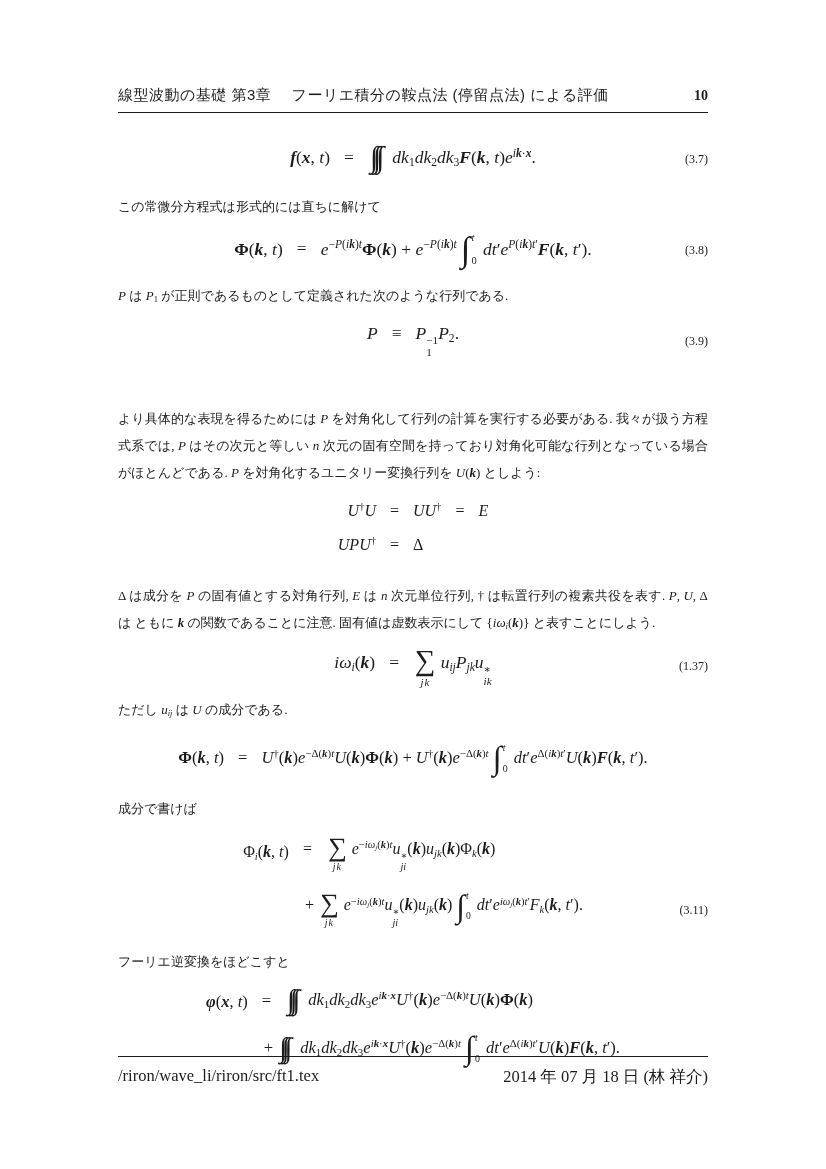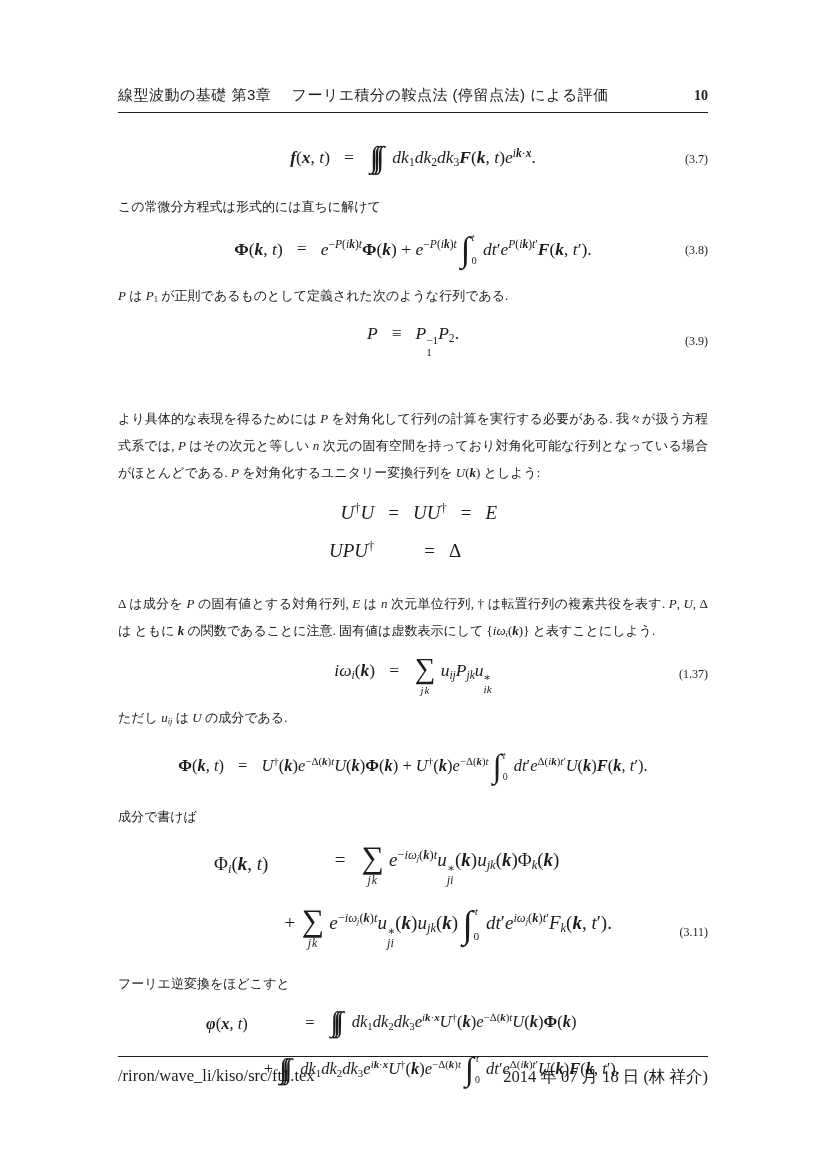--- a/index.html
+++ b/index.html
@@ -14,24 +14,24 @@
   .hdr-page{font-size:14px;font-weight:bold;}
 
   
   .para{font-size:13px;line-height:27px;text-align:justify;}
 
   
   .eqrow{position:relative;display:flex;justify-content:center;align-items:center;
          font-size:17.5px;white-space:nowrap;}
   .eqnum{position:absolute;right:0;top:50%;transform:translateY(-50%);font-size:12px;}
   .eqwrap{position:relative;}
-  .eqalign{display:table;margin:0 auto;font-size:19px;white-space:nowrap;}
+  .eqalign{display:table;margin:0 auto;font-size:16px;white-space:nowrap;}
   .arow{display:table-row;}
   .arow>.albl{display:table-cell;text-align:right;vertical-align:middle;padding:8px 0;}
-  .arow>.arhs{display:table-cell;text-align:center;vertical-align:middle;padding:8px 0;}
+  .arow>.arhs{display:table-cell;text-align:left;vertical-align:middle;padding:8px 0;}
   .arow>.arhs.cont{padding-left:16px;}
 
   i{font-style:italic;}
   .v{font-style:italic;font-weight:bold;}
   .vb{font-weight:bold;}
   .rel{display:inline-block;margin:0 14px;}
   sup{font-size:66%;vertical-align:0.55em;line-height:0;}
   sub{font-size:66%;vertical-align:-0.25em;line-height:0;}
   .iii{font-size:170%;letter-spacing:-5px;vertical-align:middle;line-height:0.9;
        display:inline-block;margin:0 13px 4px 2px;}
@@ -199,16 +199,16 @@
                   <span>0</span>
                 </span>
               </span> <i>dt</i>′<i>e</i><sup>Δ(<i>i</i><span class="v">k</span>)<i>t</i>′</sup><i>U</i>(<span class="v">k</span>)<span class="v">F</span>(<span class="v">k</span>, <i>t</i>′).</span>
         </div>
       </div>
     </div>
 
   </div>
 
   <div class="ftr">
-    <span>/riron/wave_li/kiso/src/ft1.tex</span>
+    <span>/riron/wave_li/riron/src/ft1.tex</span>
     <span>2014 年 07 月 18 日 (林 祥介)</span>
   </div>
 </div>
 
 </body></html>

